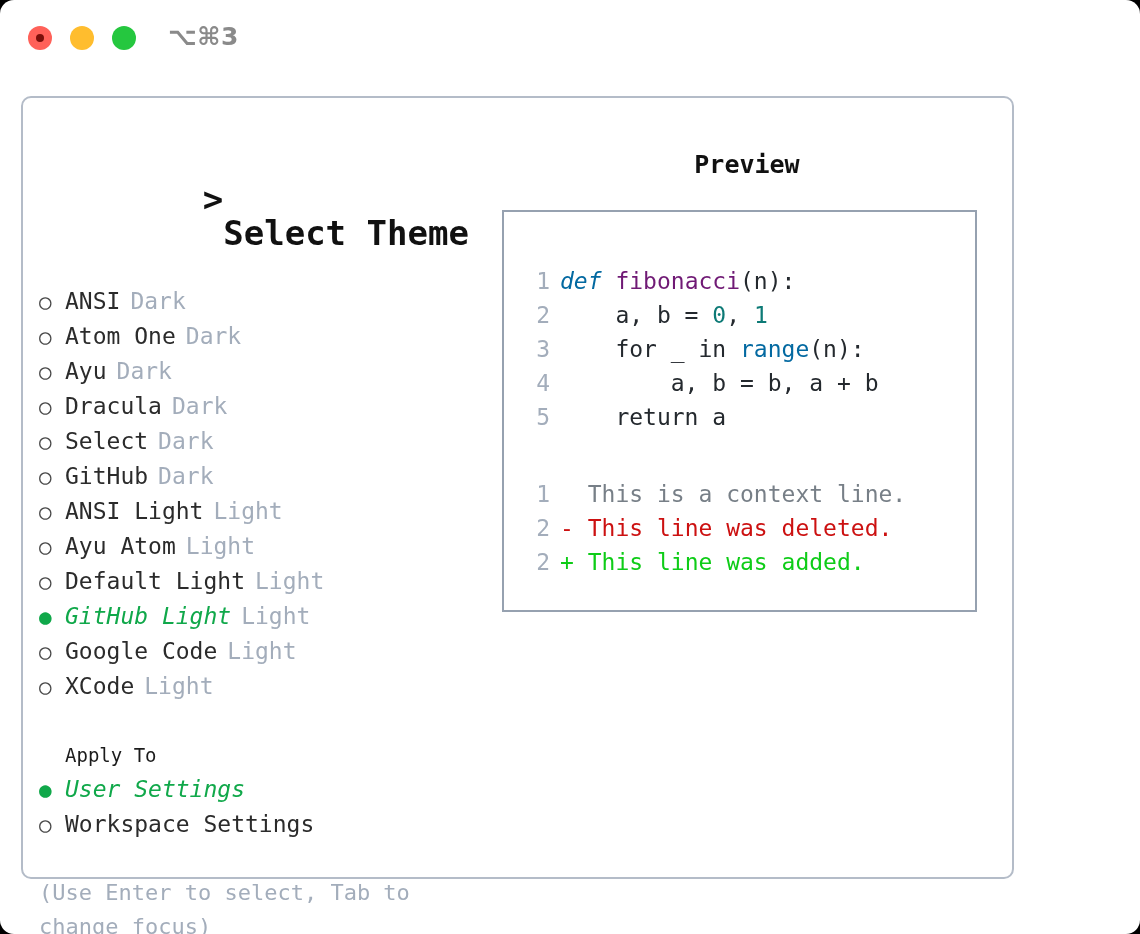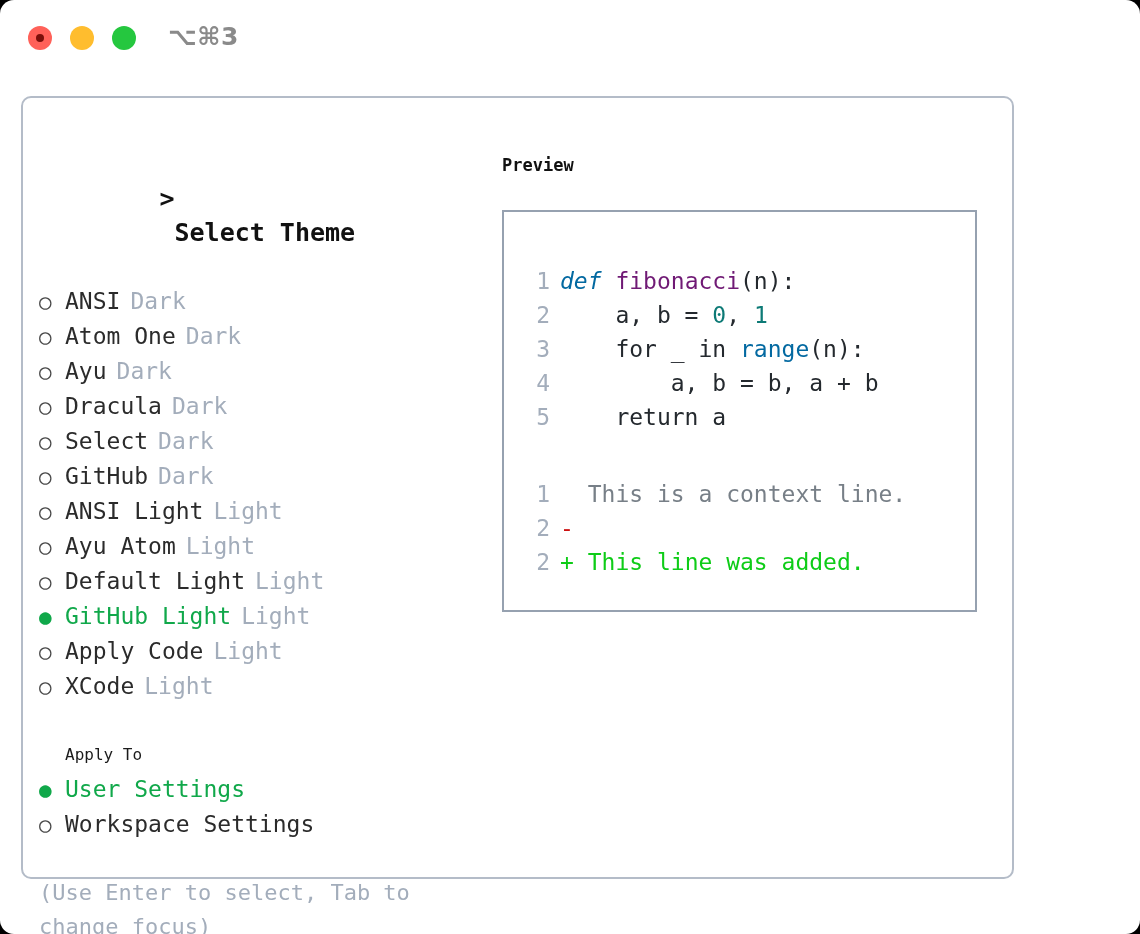--- a/index.html
+++ b/index.html
@@ -85,21 +85,21 @@
 
   
   .left-col {
     position: absolute;
     left: 16px;
     top: 50px;
     width: 440px;
   }
 
   .list-header {
-    font-size: 25px;
+    font-size: 34px;
     font-weight: bold;
     color: #111111;
     line-height: 34px;
     white-space: pre;
   }
 
   .theme-row {
     display: flex;
     align-items: baseline;
     line-height: 34px;
@@ -109,30 +109,30 @@
   }
   .marker {
     display: inline-block;
     width: 26px;
     flex: 0 0 26px;
     font-size: 21px;
     color: #4a4a4a;
   }
   .theme-row.selected .marker { color: #10a84a; }
   .theme-row .name { color: #2b2b2b; }
-  .theme-row.selected .name { color: #10a84a; }
+  .theme-row.selected .name { color: #10a84a; font-style: italic; }
   .theme-row .variant {
     color: #a3adbb;
     margin-left: 10px;
   }
 
   .section-gap { height: 34px; }
 
   .apply-title {
-    font-size: 16px;
+    font-size: 19px;
     color: #1b1b1b;
     line-height: 34px;
     padding-left: 26px;
     white-space: pre;
   }
 
   .hint {
     margin-top: 34px;
     font-size: 22px;
     color: #a3adbb;
@@ -142,24 +142,25 @@
   }
 
   
   .right-col {
     position: absolute;
     left: 479px;
     top: 50px;
     width: 490px;
   }
   .preview-title {
-    font-size: 17px;
+    font-size: 25px;
     font-weight: bold;
     color: #111111;
     line-height: 34px;
+    text-align: center;
   }
   .code-box {
     margin-top: 28px;
     width: 475px;
     height: 402px;
     border: 2px solid #96a1b0;
     background: #ffffff;
     box-sizing: border-box;
     padding: 52px 0 0 18px;
   }
@@ -215,21 +216,21 @@
           <div class="theme-row"><span class="marker">○</span><span class="name">ANSI</span><span class="variant">Dark</span></div>
           <div class="theme-row"><span class="marker">○</span><span class="name">Atom One</span><span class="variant">Dark</span></div>
           <div class="theme-row"><span class="marker">○</span><span class="name">Ayu</span><span class="variant">Dark</span></div>
           <div class="theme-row"><span class="marker">○</span><span class="name">Dracula</span><span class="variant">Dark</span></div>
           <div class="theme-row"><span class="marker">○</span><span class="name">Select</span><span class="variant">Dark</span></div>
           <div class="theme-row"><span class="marker">○</span><span class="name">GitHub</span><span class="variant">Dark</span></div>
           <div class="theme-row"><span class="marker">○</span><span class="name">ANSI Light</span><span class="variant">Light</span></div>
           <div class="theme-row"><span class="marker">○</span><span class="name">Ayu Atom</span><span class="variant">Light</span></div>
           <div class="theme-row"><span class="marker">○</span><span class="name">Default Light</span><span class="variant">Light</span></div>
           <div class="theme-row selected"><span class="marker">●</span><span class="name">GitHub Light</span><span class="variant">Light</span></div>
-          <div class="theme-row"><span class="marker">○</span><span class="name">Apply Code</span><span class="variant">Light</span></div>
+          <div class="theme-row"><span class="marker">○</span><span class="name">Google Code</span><span class="variant">Light</span></div>
           <div class="theme-row"><span class="marker">○</span><span class="name">XCode</span><span class="variant">Light</span></div>
         </div>
 
       <div class="section-gap"></div>
 
       <div class="apply-title">Apply To</div>
       <div id="apply-items">
           <div class="theme-row selected"><span class="marker">●</span><span class="name">User Settings</span></div>
           <div class="theme-row"><span class="marker">○</span><span class="name">Workspace Settings</span></div>
         </div>
@@ -245,20 +246,20 @@
         <div id="code-lines">
             <div class="code-line"><span class="lnum">1</span><span><span class="tok-kw">def </span><span class="tok-fn">fibonacci</span><span class="code-text">(n):</span></span></div>
             <div class="code-line"><span class="lnum">2</span><span><span class="code-text">    a, b = </span><span class="tok-num">0</span><span class="code-text">, </span><span class="tok-num">1</span></span></div>
             <div class="code-line"><span class="lnum">3</span><span><span class="code-text">    for _ in </span><span class="tok-call">range</span><span class="code-text">(n):</span></span></div>
             <div class="code-line"><span class="lnum">4</span><span><span class="code-text">        a, b = b, a + b</span></span></div>
             <div class="code-line"><span class="lnum">5</span><span><span class="code-text">    return a</span></span></div>
           </div>
         <div class="blank-line"></div>
         <div id="diff-lines">
             <div class="code-line"><span class="lnum">1</span><span class="diff-ctx">  </span><span class="diff-ctx">This is a context line.</span></div>
-            <div class="code-line"><span class="lnum">2</span><span class="diff-del">- </span></div>
+            <div class="code-line"><span class="lnum">2</span><span class="diff-del">- </span><span class="diff-del">This line was deleted.</span></div>
             <div class="code-line"><span class="lnum">2</span><span class="diff-add">+ </span><span class="diff-add">This line was added.</span></div>
           </div>
       </div>
     </div>
 
   </div>
 </div>
 
 </body></html>

